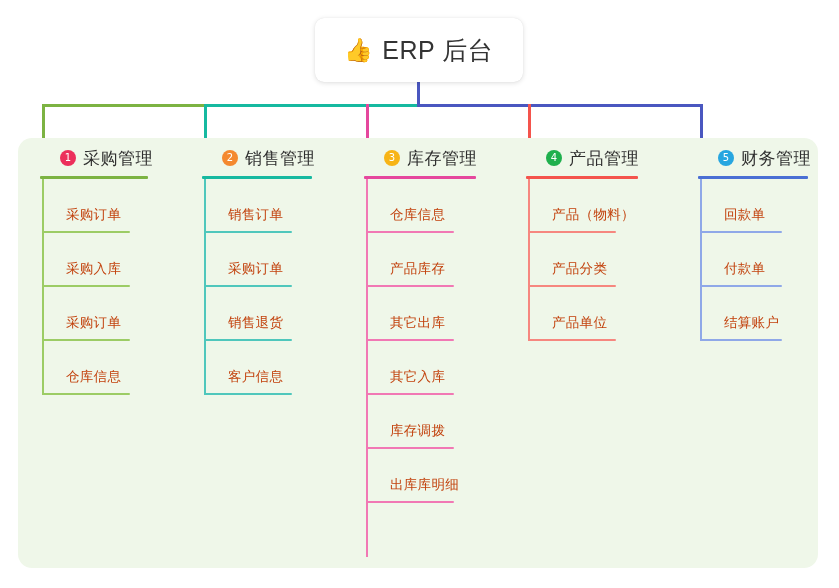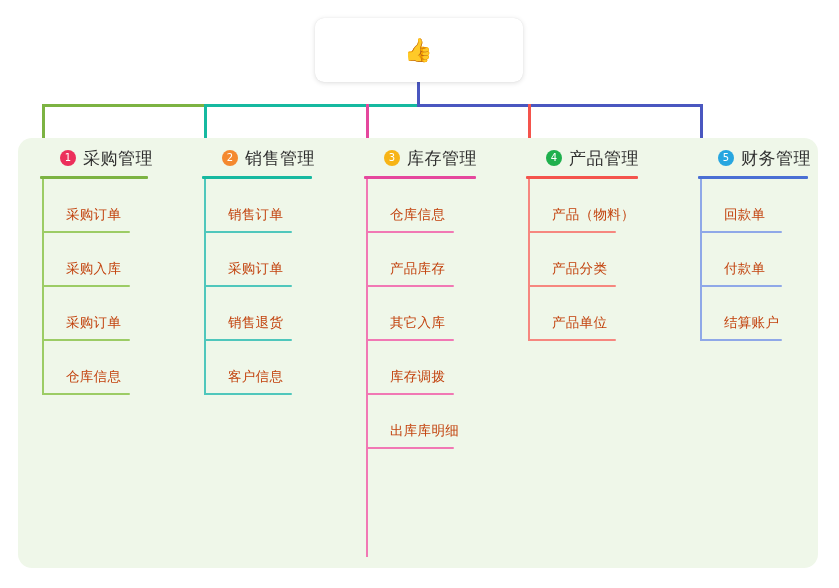--- a/index.html
+++ b/index.html
@@ -146,20 +146,21 @@
     height: 2px;
     border-radius: 1px;
   }
 </style>
 </head>
 <body>
 
 <div id="root-card">
   <div class="root-inner">
     <span class="root-emoji">👍</span>
+    <span class="root-text">ERP 后台</span>
   </div>
 </div>
 
 <div class="stem-main" style="background: rgb(74, 87, 192);"></div>
 
 <div id="connectors">
     <div class="bar-seg" style="left: 42px; width: 162px; background: rgb(124, 179, 66);"></div>
     <div class="bar-seg" style="left: 204px; width: 213px; background: rgb(22, 185, 160);"></div>
     <div class="bar-seg" style="left: 417px; width: 286px; background: rgb(74, 87, 192);"></div>
     <div class="drop" style="left: 42px; background: rgb(124, 179, 66);"></div>
@@ -234,20 +235,24 @@
         <div class="spine" style="background: rgb(241, 120, 180); height: 378px;"></div>
         <div class="leaf">
           <span class="leaf-label">仓库信息</span>
           <div class="leaf-rule" style="width: 88px; background: rgb(241, 120, 180);"></div>
         </div>
         <div class="leaf">
           <span class="leaf-label">产品库存</span>
           <div class="leaf-rule" style="width: 88px; background: rgb(241, 120, 180);"></div>
         </div>
         <div class="leaf">
+          <span class="leaf-label">其它出库</span>
+          <div class="leaf-rule" style="width: 88px; background: rgb(241, 120, 180);"></div>
+        </div>
+        <div class="leaf">
           <span class="leaf-label">其它入库</span>
           <div class="leaf-rule" style="width: 88px; background: rgb(241, 120, 180);"></div>
         </div>
         <div class="leaf">
           <span class="leaf-label">库存调拨</span>
           <div class="leaf-rule" style="width: 88px; background: rgb(241, 120, 180);"></div>
         </div>
         <div class="leaf">
           <span class="leaf-label">出库库明细</span>
           <div class="leaf-rule" style="width: 88px; background: rgb(241, 120, 180);"></div>

